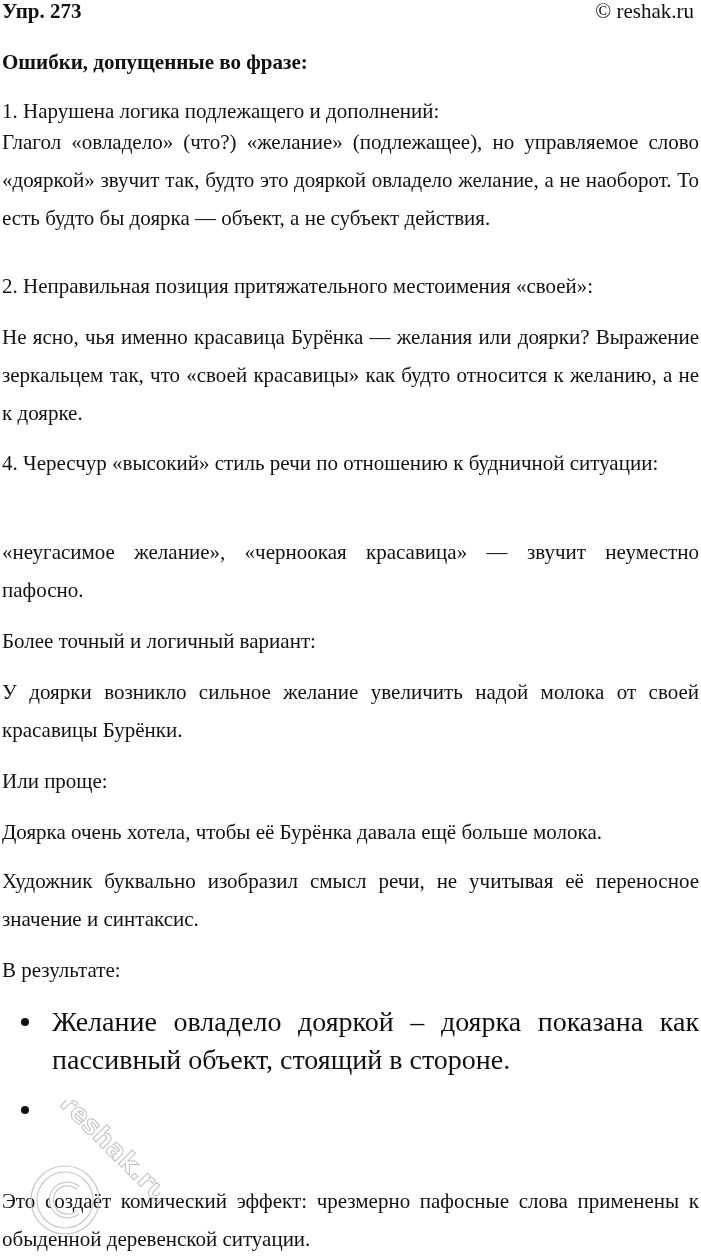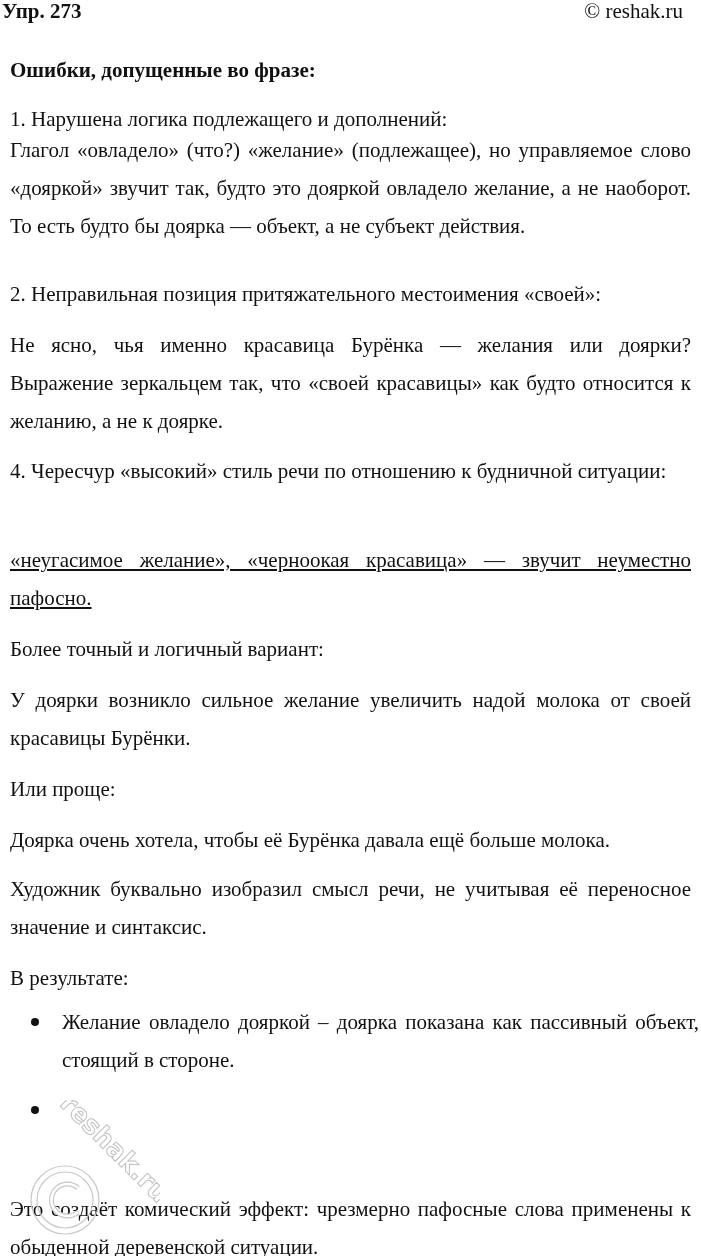--- a/index.html
+++ b/index.html
@@ -11,21 +11,21 @@
       width: 701px;
       height: 1256px;
       position: relative;
       overflow: hidden;
       font-family: "Liberation Serif", "DejaVu Serif", serif;
       color: #111111;
     }
     .header {
       position: absolute;
       left: 0;
-      right: 16px;
+      right: 5px;
       top: 0;
       height: 28px;
     }
     .header-title {
       position: absolute;
       left: 2px;
       top: -2px;
       font-weight: bold;
       font-size: 21px;
       line-height: 26px;
@@ -44,28 +44,28 @@
       top: 0;
     }
     .p {
       position: absolute;
       left: 0;
       right: 0;
       font-size: 21px;
       line-height: 38px;
       text-align: justify;
       text-align-last: left;
-      margin: 8px;
+      margin: 0;
     }
     .bold { font-weight: bold; }
     .bullet-item {
       position: absolute;
-      left: 60px;
+      left: 50px;
       right: 0;
-      font-size: 21px;
+      font-size: 28px;
       line-height: 38px;
       text-align: justify;
       text-align-last: left;
     }
     .bullet-dot {
       position: absolute;
       left: -31px;
       top: 15px;
       width: 8px;
       height: 8px;
@@ -92,21 +92,21 @@
 <div class="content">
   <p class="p bold" style="top:43px;">Ошибки, допущенные во фразе:</p>
 
   <p class="p" style="top:92px;">1. Нарушена логика подлежащего и дополнений:</p>
   <p class="p" style="top:123px;">Глагол «овладело» (что?) «желание» (подлежащее), но управляемое слово «дояркой» звучит так, будто это дояркой овладело желание, а не наоборот. То есть будто бы доярка — объект, а не субъект действия.</p>
 
   <p class="p" style="top:267px;">2. Неправильная позиция притяжательного местоимения «своей»:</p>
   <p class="p" style="top:318px;">Не ясно, чья именно красавица Бурёнка — желания или доярки? Выражение зеркальцем так, что «своей красавицы» как будто относится к желанию, а не к доярке.</p>
 
   <p class="p" style="top:444px;">4. Чересчур «высокий» стиль речи по отношению к будничной ситуации:</p>
-  <p class="p" style="top:533px;text-decoration:underline;">«неугасимое желание», «черноокая красавица» — звучит неуместно пафосно.</p>
+  <p class="p" style="top:533px;">«неугасимое желание», «черноокая красавица» — звучит неуместно пафосно.</p>
 
   <p class="p" style="top:622px;">Более точный и логичный вариант:</p>
   <p class="p" style="top:673px;">У доярки возникло сильное желание увеличить надой молока от своей красавицы Бурёнки.</p>
 
   <p class="p" style="top:762px;">Или проще:</p>
   <p class="p" style="top:813px;font-family:Liberation Serif, serif;">Доярка очень хотела, чтобы её Бурёнка давала ещё больше молока.</p>
 
   <p class="p" style="top:862px;">Художник буквально изобразил смысл речи, не учитывая её переносное значение и синтаксис.</p>
 
   <p class="p" style="top:951px;">В результате:</p>

